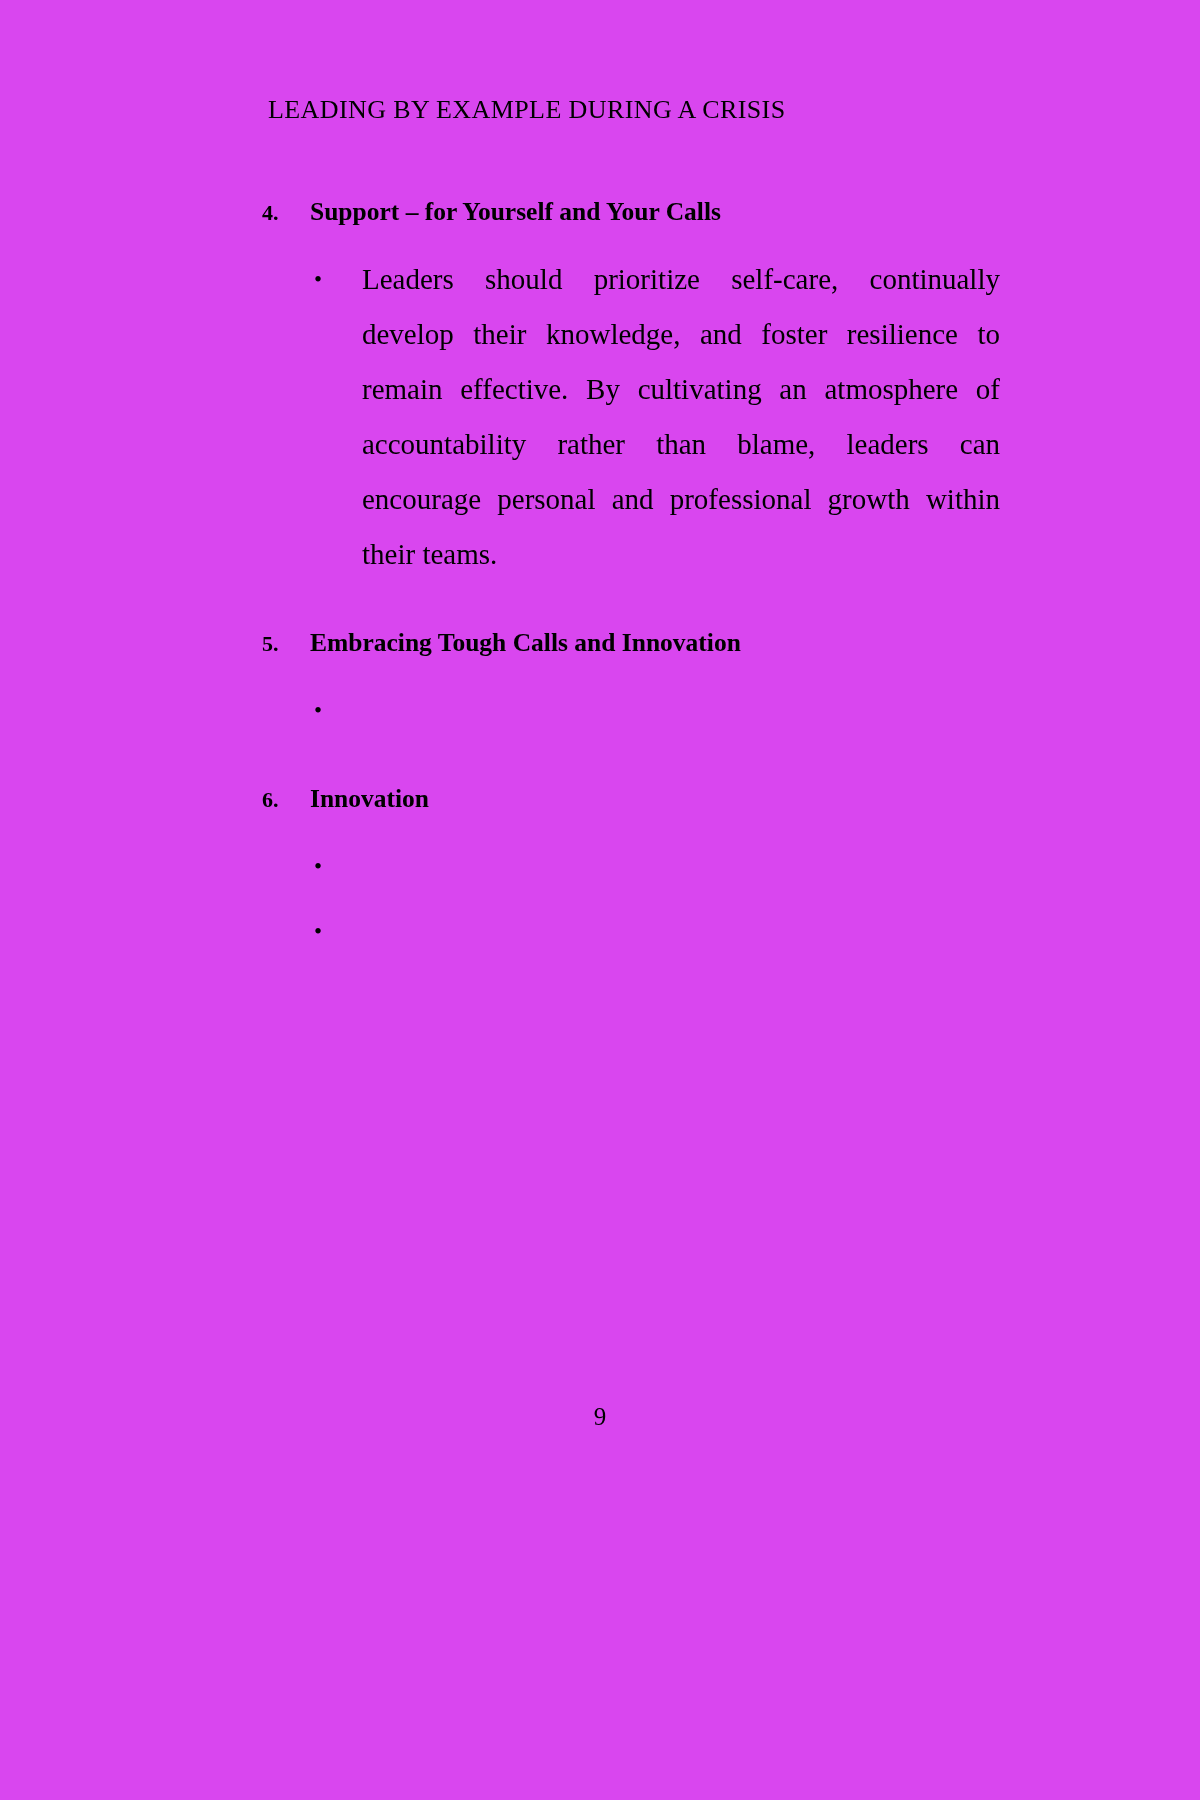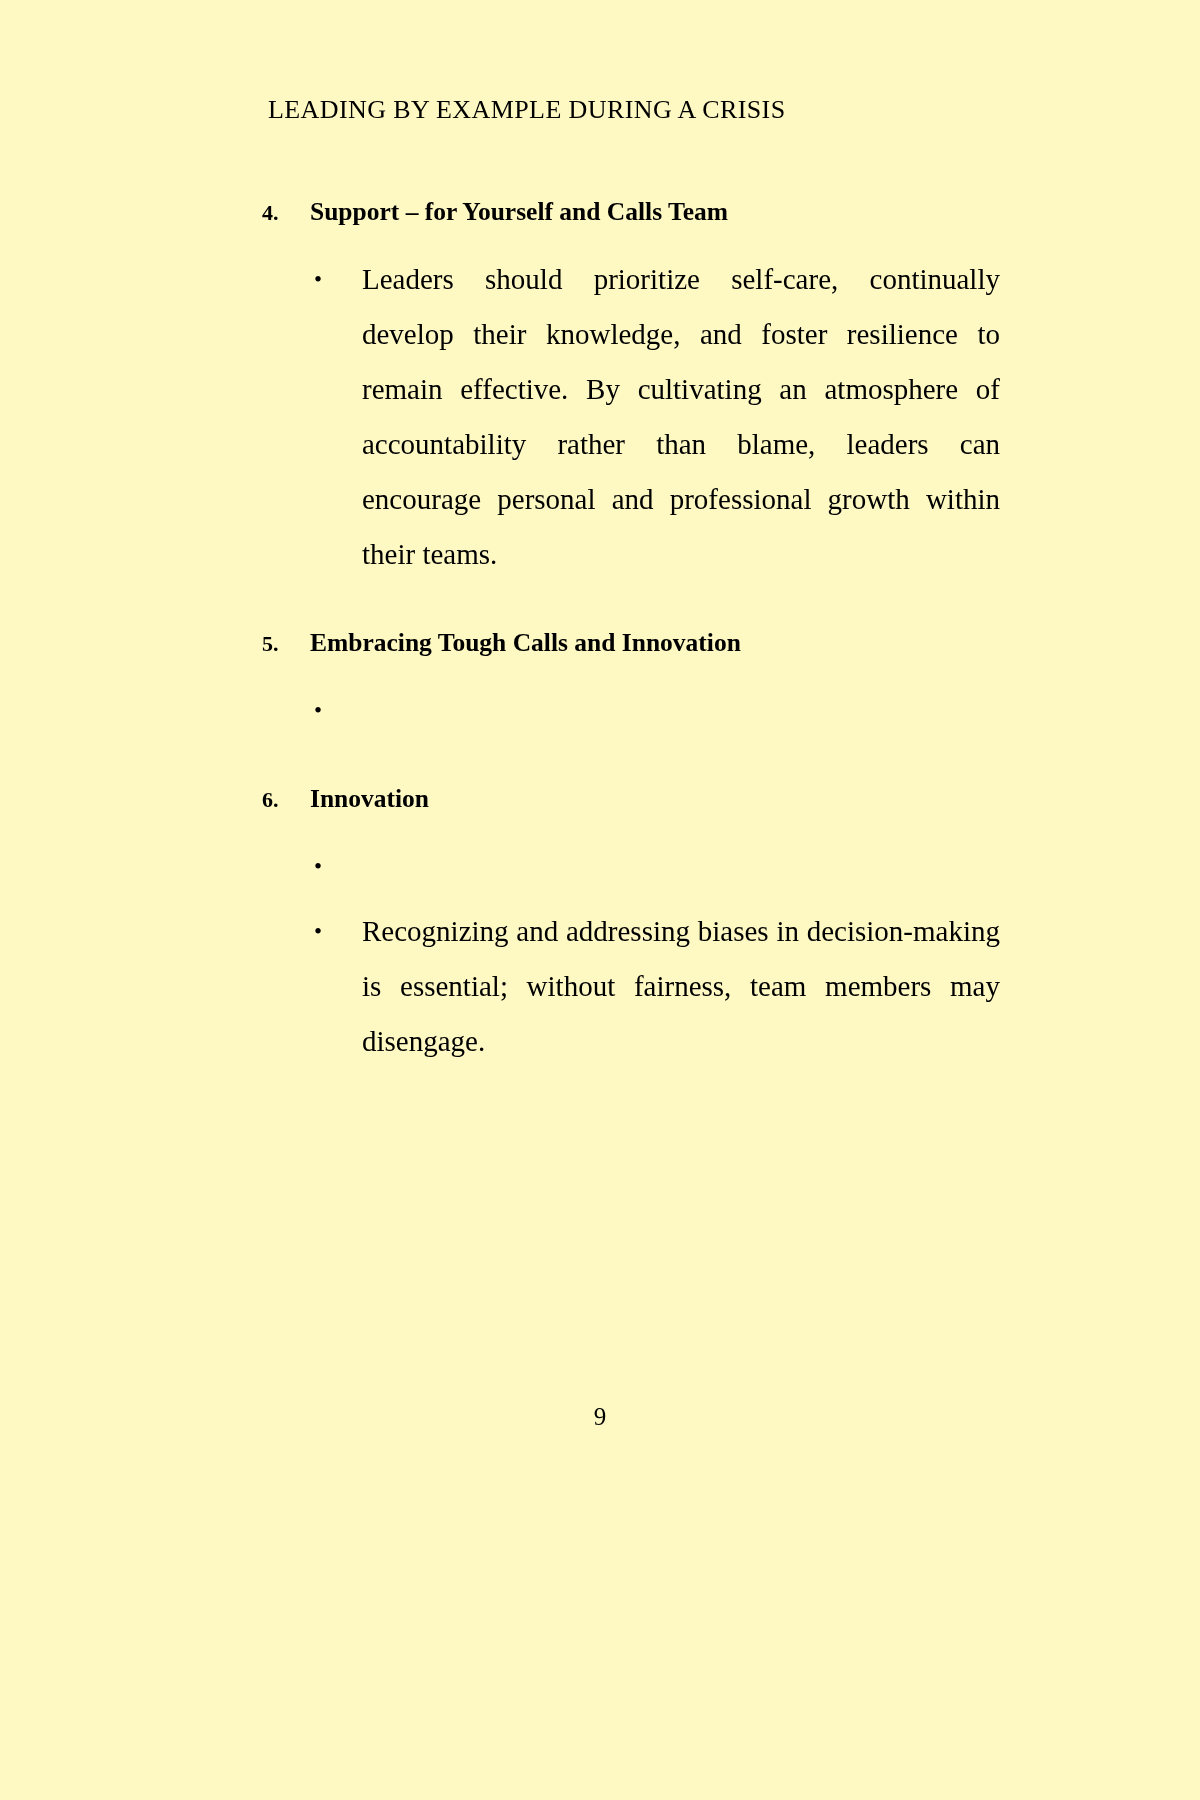--- a/index.html
+++ b/index.html
@@ -4,21 +4,21 @@
 <style>
   html, body {
     margin: 0;
     padding: 0;
     background: #ffffff;
   }
   .page {
     position: relative;
     width: 1200px;
     height: 1800px;
-    background: #fef9c3;
+    background: #d946ef;
     box-sizing: border-box;
     font-family: "Liberation Serif", "DejaVu Serif", serif;
     color: #000000;
     overflow: hidden;
   }
   .page-inner {
     position: absolute;
     left: 0;
     top: 0;
     width: 1200px;
@@ -110,21 +110,21 @@
 <div class="page">
   <div class="page-inner">
 
     <div class="running-head">LEADING BY EXAMPLE DURING A CRISIS</div>
 
     <div class="body-col">
 
 
       <div class="num-heading">
         <span class="num">4.</span>
-        <span class="htext">Support – for Yourself and Calls Team</span>
+        <span class="htext">Support – for Yourself and Your Calls</span>
       </div>
       <div class="bullet-item">
         <span class="dot">•</span>
         <span class="btext">Leaders should prioritize self-care, continually develop their knowledge, and foster resilience to remain effective. By cultivating an atmosphere of accountability rather than blame, leaders can encourage personal and professional growth within their teams.</span>
       </div>
 
       <div class="gap-md"></div>
 
       <div class="num-heading">
         <span class="num">5.</span>
@@ -138,20 +138,19 @@
 
       <div class="num-heading">
         <span class="num">6.</span>
         <span class="htext">Innovation</span>
       </div>
       <div class="bullet-item">
         <span class="dot">•</span>
       </div>
       <div class="bullet-item">
         <span class="dot">•</span>
-        <span class="btext last-left">Recognizing and addressing biases in decision-making is essential; without fairness, team members may disengage.</span>
       </div>
 
     </div>
   </div>
 
   <div class="page-number">9</div>
 </div>
 
 </body></html>

